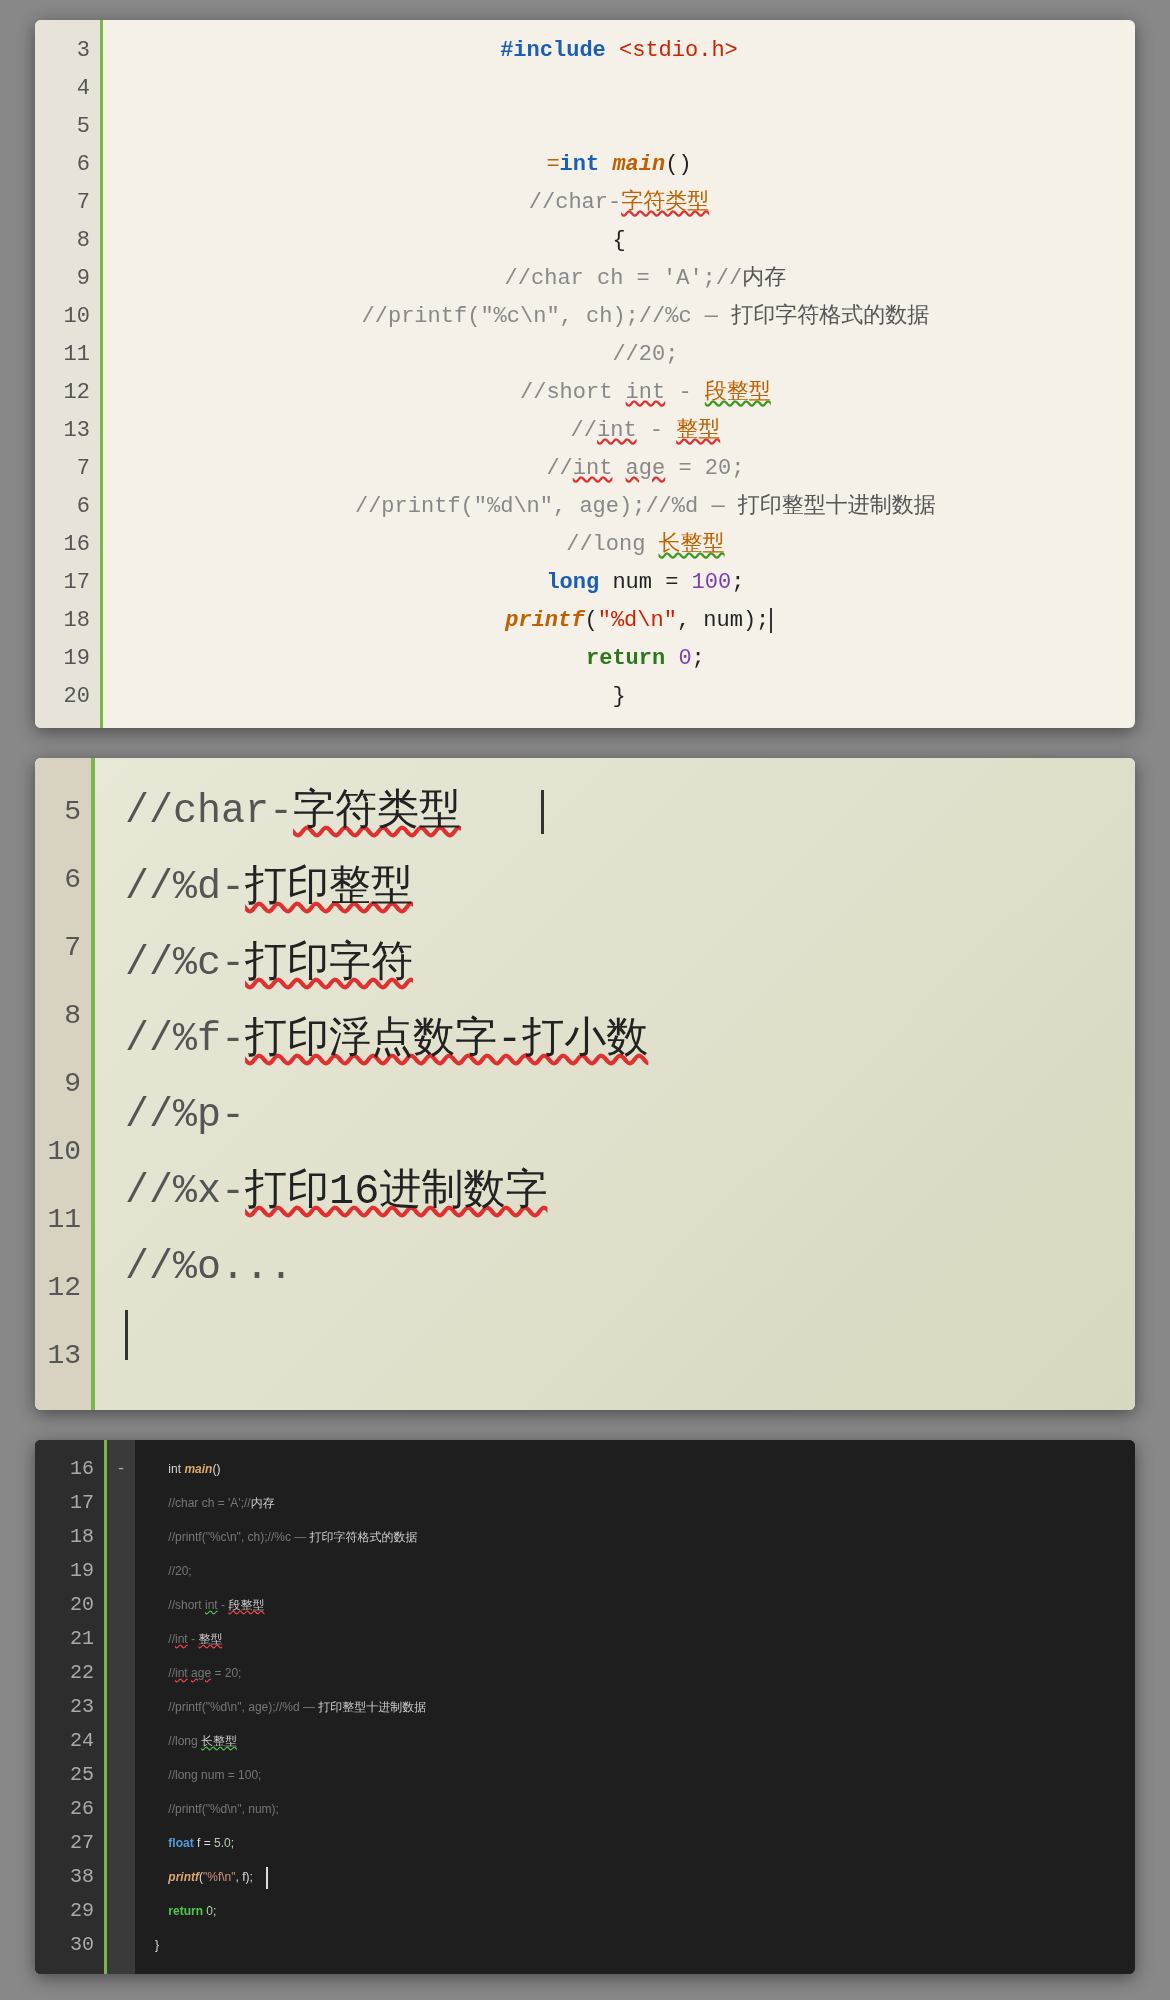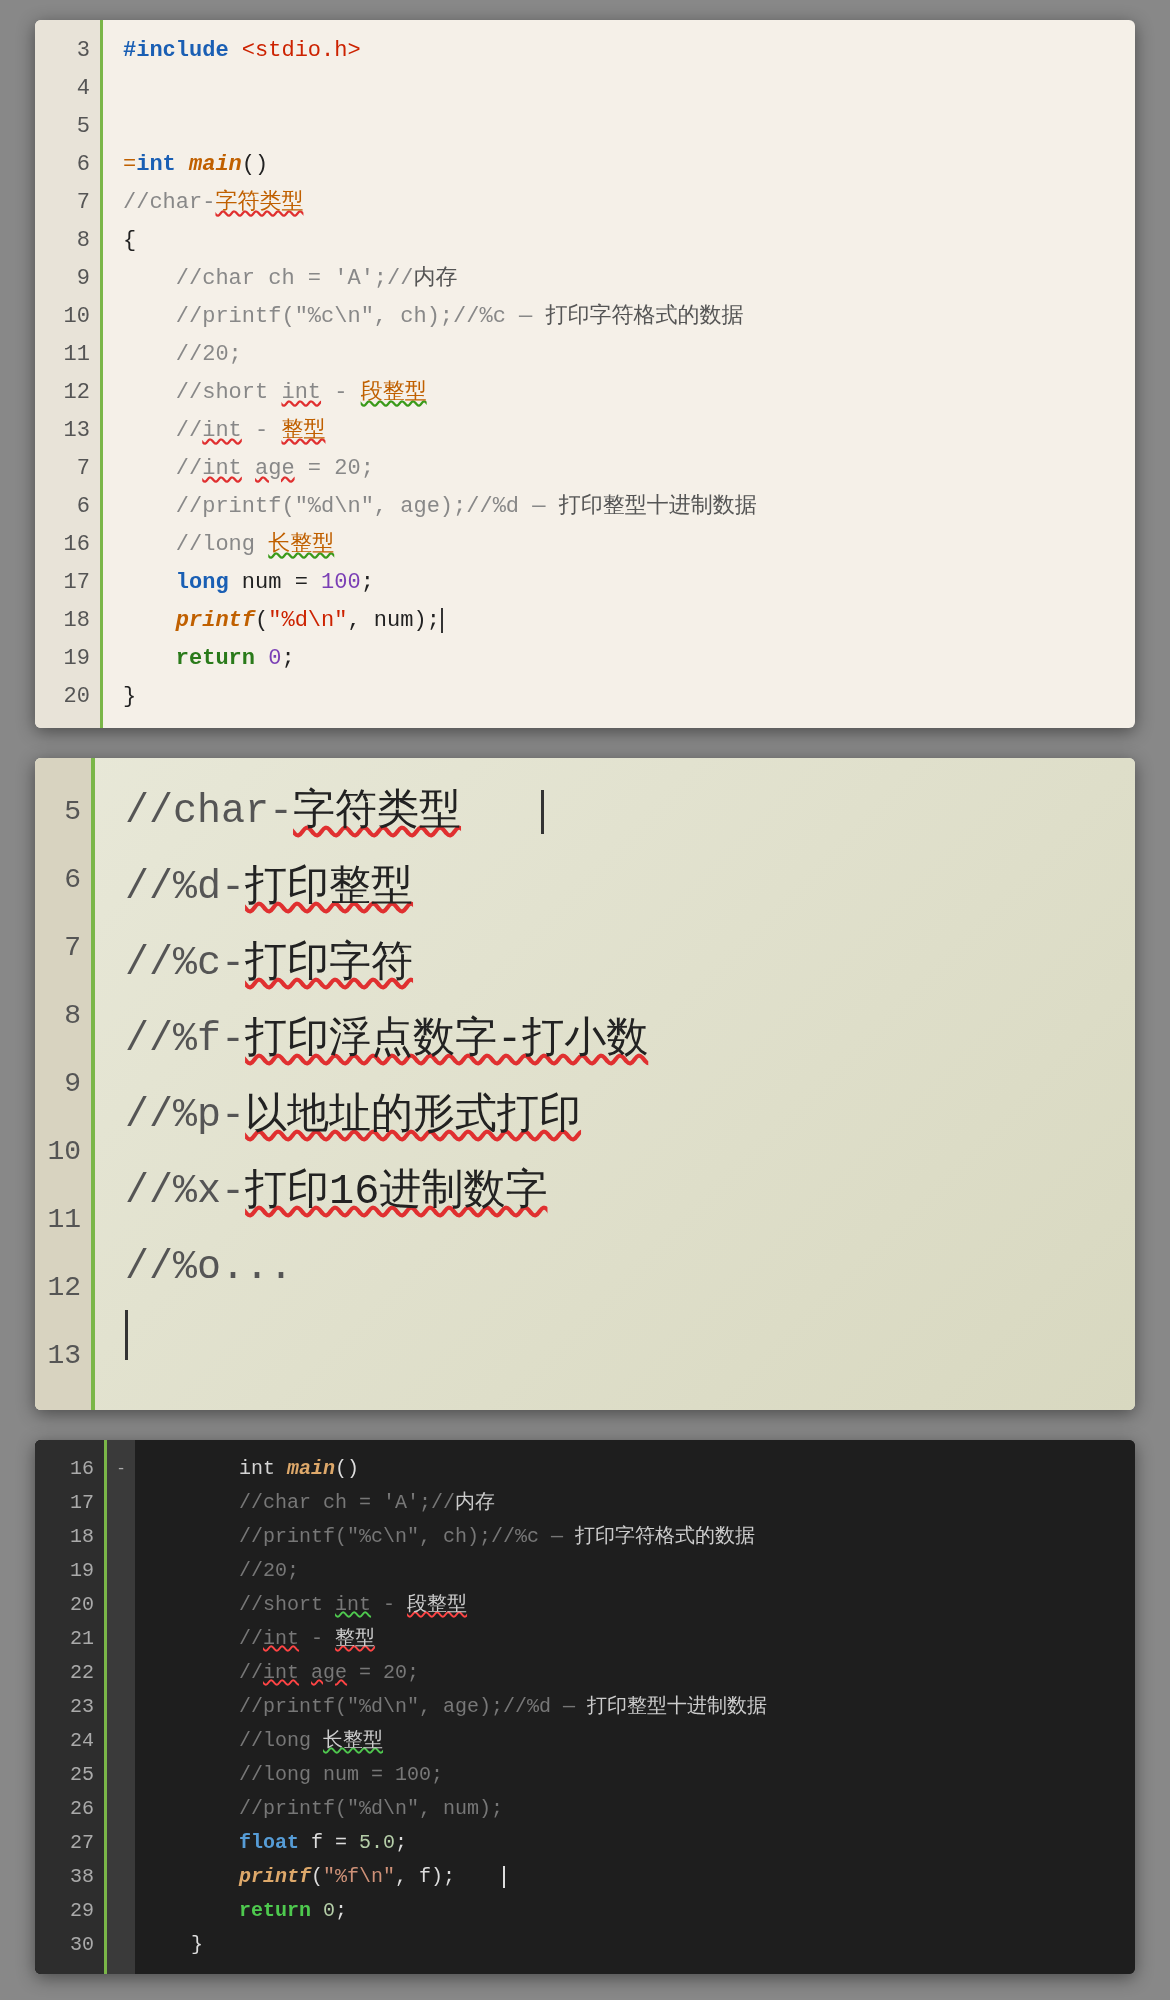--- a/index.html
+++ b/index.html
@@ -63,20 +63,21 @@
       line-height: 38px;
       font-family: 'Courier New', Courier, monospace;
       font-weight: 500;
     }
 
     .code-content {
       flex: 1;
       padding: 12px 20px;
       display: flex;
       flex-direction: column;
+      text-align: center;
     }
 
     .code-line {
       font-size: 22px;
       line-height: 38px;
       font-family: 'Courier New', Courier, monospace;
       white-space: pre;
       color: #222;
     }
 
@@ -183,26 +184,25 @@
     }
 
     .p3-content {
       flex: 1;
       padding: 12px 20px;
       display: flex;
       flex-direction: column;
     }
 
     .p3-line {
-      font-size: 20px;
+      font-size: 12px;
       line-height: 34px;
-      font-family: Liberation Mono, monospace;
+      font-family: Liberation Sans, sans-serif;
       white-space: pre;
       color: #ddd;
-      margin-left: 36px;
     }
 
     .p3-kw-blue { color: #569cd6; font-weight: bold; }
     .p3-kw-green { color: #4ec94e; font-weight: bold; }
     .p3-fn-italic { color: #dda86a; font-style: italic; font-weight: bold; }
     .p3-str { color: #ce9178; }
     .p3-num { color: #b5cea8; text-align: right; }
     .p3-comment { color: #777; }
     .p3-cn { color: #ccc; }
     .p3-squiggle-green { text-decoration: underline wavy #4ec94e; }
@@ -296,21 +296,20 @@
       <div class="p2-line">
         <span class="p2-comment">//</span>
           <span style="color:#555">%f</span>
           <span class="p2-comment"> - </span>
           <span class="p2-cn p2-squiggle">打印浮点数字-打小数</span>
       </div>
       <div class="p2-line">
         <span class="p2-comment">//</span>
           <span style="color:#555">%p</span>
           <span class="p2-comment"> - </span>
-          <span class="p2-cn p2-squiggle">以地址的形式打印</span>
       </div>
       <div class="p2-line">
         <span class="p2-comment">//</span>
           <span style="color:#555">%x</span>
           <span class="p2-comment"> - </span>
           <span class="p2-cn p2-squiggle">打印16进制数字</span>
       </div>
       <div class="p2-line">
         <span class="p2-comment">//</span>
           <span style="color:#555">%o</span>

